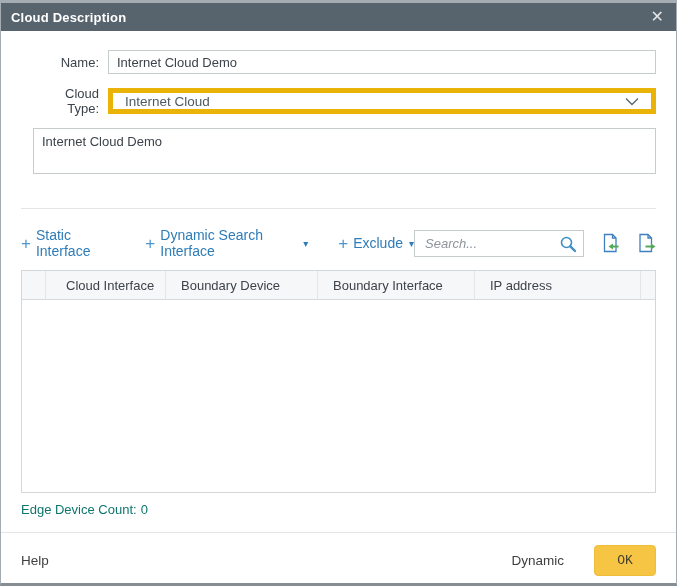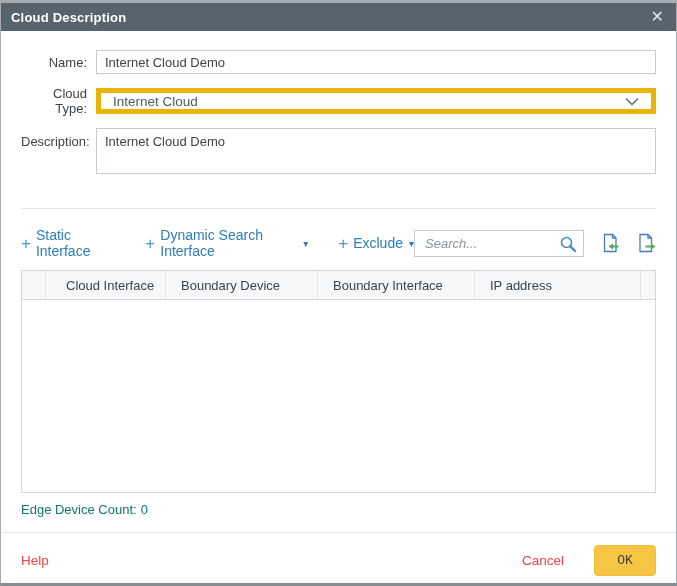--- a/index.html
+++ b/index.html
@@ -8,21 +8,21 @@
     width:677px; height:586px; background:#fff; position:relative;
     border:1px solid #a6adb2; border-top:3px solid #a6adb2; border-bottom:3px solid #858c92;
     font-family:"Liberation Sans","DejaVu Sans",sans-serif; overflow:hidden;
     display:flex; flex-direction:column;
   }
   .titlebar { height:28px; background:#57646e; color:#fff; display:flex; align-items:center;
     padding:0 12px 0 10px; flex-shrink:0; }
   .title { font-size:13px; font-weight:700; letter-spacing:.2px; }
   .close { margin-left:auto; font-size:16px; color:#e4e7e9; cursor:pointer; line-height:1; }
 
-  .form-area { padding:19px 20px 0 20px; flex-shrink:0; }
+  .form-area { padding:19px 20px 0 32px; flex-shrink:0; }
   .form-row { display:flex; margin-bottom:12px; }
   .form-row.center { align-items:center; }
   .form-label { width:66px; text-align:right; font-size:13px; color:#3c434a; margin-right:9px; flex-shrink:0; }
   .form-row.top .form-label { padding-top:6px; }
   .text-input { flex:1; height:24px; border:1px solid #c6cbce; padding:0 8px; font-size:13px;
     color:#3c434a; font-family:inherit; outline:none; }
   .select { flex:1; height:26px; border:5px solid #eab308; display:flex; align-items:center;
     padding:0 12px; font-size:13.5px; color:#4c5a64; cursor:pointer; background:#fff; }
   .select .chev { margin-left:auto; display:inline-flex; }
   .textarea { flex:1; height:46px; border:1px solid #c6cbce; padding:5px 8px; font-size:13px;
@@ -52,21 +52,21 @@
   .th.c2 { width:152px; }
   .th.c3 { width:157px; }
   .th.c4 { flex:1; }
   .th.trail { width:15px; padding:0; }
   .tbody { flex:1; background:#fff; }
 
   .edge-count { margin:9px 20px 0; font-size:13px; color:#0f766e; flex-shrink:0; }
   .edge-count .val { margin-left:4px; }
 
   .footer { display:flex; align-items:center; padding:12px 20px 0; }
-  .link { color:#ef4444; font-size:13.5px; cursor:pointer; }
+  .link { color:#404040; font-size:13.5px; cursor:pointer; }
   .cancel { margin-left:auto; }
   .ok-btn { margin-left:30px; width:62px; height:31px; background:#f6c544; border:1px solid #f0bd38;
     border-radius:4px; font-size:13px; color:#45402e; font-family:Liberation Mono, monospace; cursor:pointer; }
 </style>
 </head>
 <body>
 
 <div class="dialog">
 
   <div class="titlebar">
@@ -84,21 +84,20 @@
       <div class="select">
         <span>Internet Cloud</span>
         <span class="chev">
           <svg width="14" height="9" viewBox="0 0 14 9">
               <polyline points="1,1.5 7,7.5 13,1.5" fill="none" stroke="#5a676f" stroke-width="1.4"></polyline>
             </svg>
         </span>
       </div>
     </div>
     <div class="form-row top">
-      <label class="form-label">Description:</label>
       <textarea class="textarea" style="">Internet Cloud Demo</textarea>
     </div>
   </div>
 
   <div class="divider1"></div>
 
   <div class="toolbar">
     <span class="tool-link">
       <span class="plus">+</span>
       <span>Static Interface</span>
@@ -153,17 +152,17 @@
   </div>
 
   <div class="edge-count">
     <span>Edge Device Count:</span><span class="val">0</span>
   </div>
 
   <div class="divider2"></div>
 
   <div class="footer">
     <span class="link">Help</span>
-    <span class="link cancel">Cancel</span>
+    <span class="link cancel">Dynamic</span>
     <button class="ok-btn">OK</button>
   </div>
 
 </div>
 
 </body></html>

